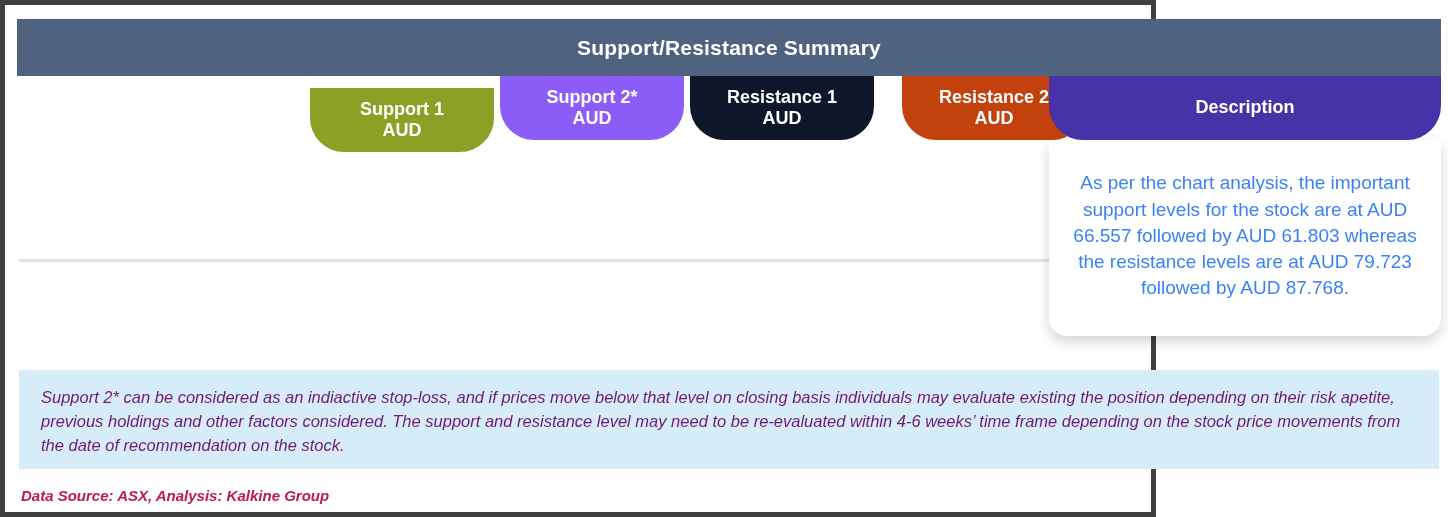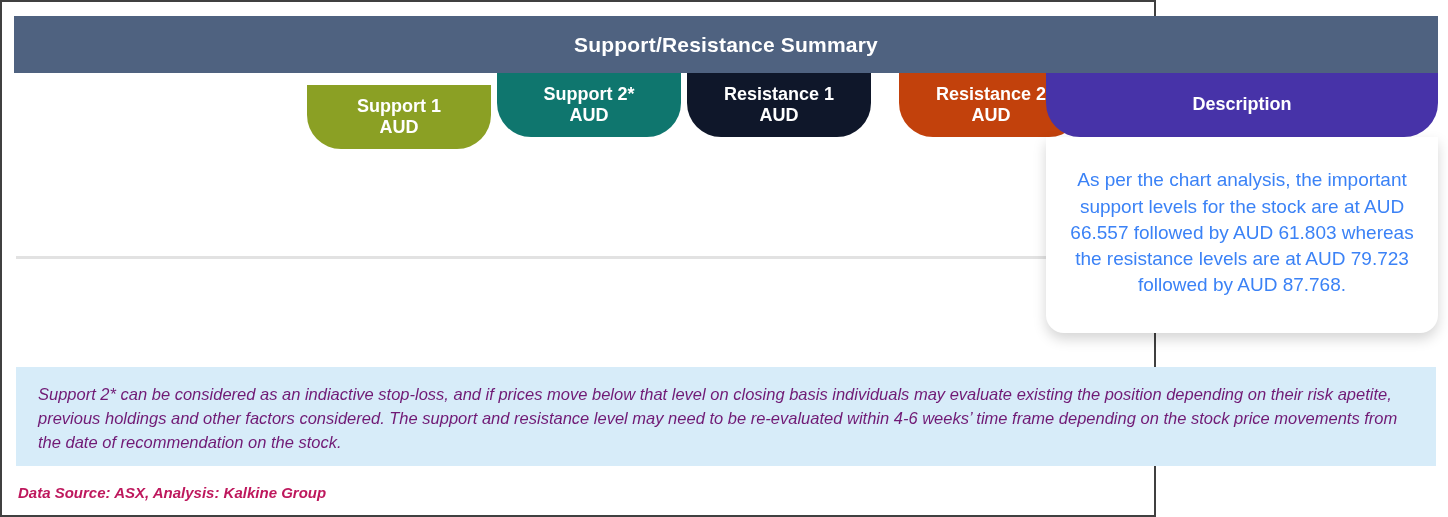--- a/index.html
+++ b/index.html
@@ -6,21 +6,21 @@
   body{
     width:1448px;height:517px;
     background:#ffffff;
     font-family:"Liberation Sans","DejaVu Sans",sans-serif;
     -webkit-font-smoothing:antialiased;
     overflow:hidden;
   }
   .frame{
     position:absolute;left:0;top:0;width:1156px;height:517px;
     box-sizing:border-box;
-    border:2px solid #404040;
+    border:5px solid #404040;
     background:#ffffff;
   }
   
   .title-bar{
     position:absolute;left:12px;top:14px;width:1424px;height:57px;
     background:#4f6280;
     display:flex;align-items:center;justify-content:center;
   }
   .title-bar .title-text{
     color:#ffffff;font-size:21px;font-weight:bold;letter-spacing:.2px;
@@ -88,21 +88,21 @@
   </div>
 
   <div class="pill-row">
 
 
     <div class="pill" style="left:293px;width:184px;background:#8ba024;margin-top:12px;">
       <span class="ln">Support 1</span>
       <span class="ln">AUD</span>
     </div>
 
-    <div class="pill" style="left:483px;width:184px;background:#0f766e;">
+    <div class="pill" style="left:483px;width:184px;background:#8b5cf6;">
       <span class="ln">Support 2*</span>
       <span class="ln">AUD</span>
     </div>
 
     <div class="pill" style="left:673px;width:184px;background:#0f172a;">
       <span class="ln">Resistance 1</span>
       <span class="ln">AUD</span>
     </div>
 
     <div class="pill" style="left:885px;width:184px;background:#c2410c;">

